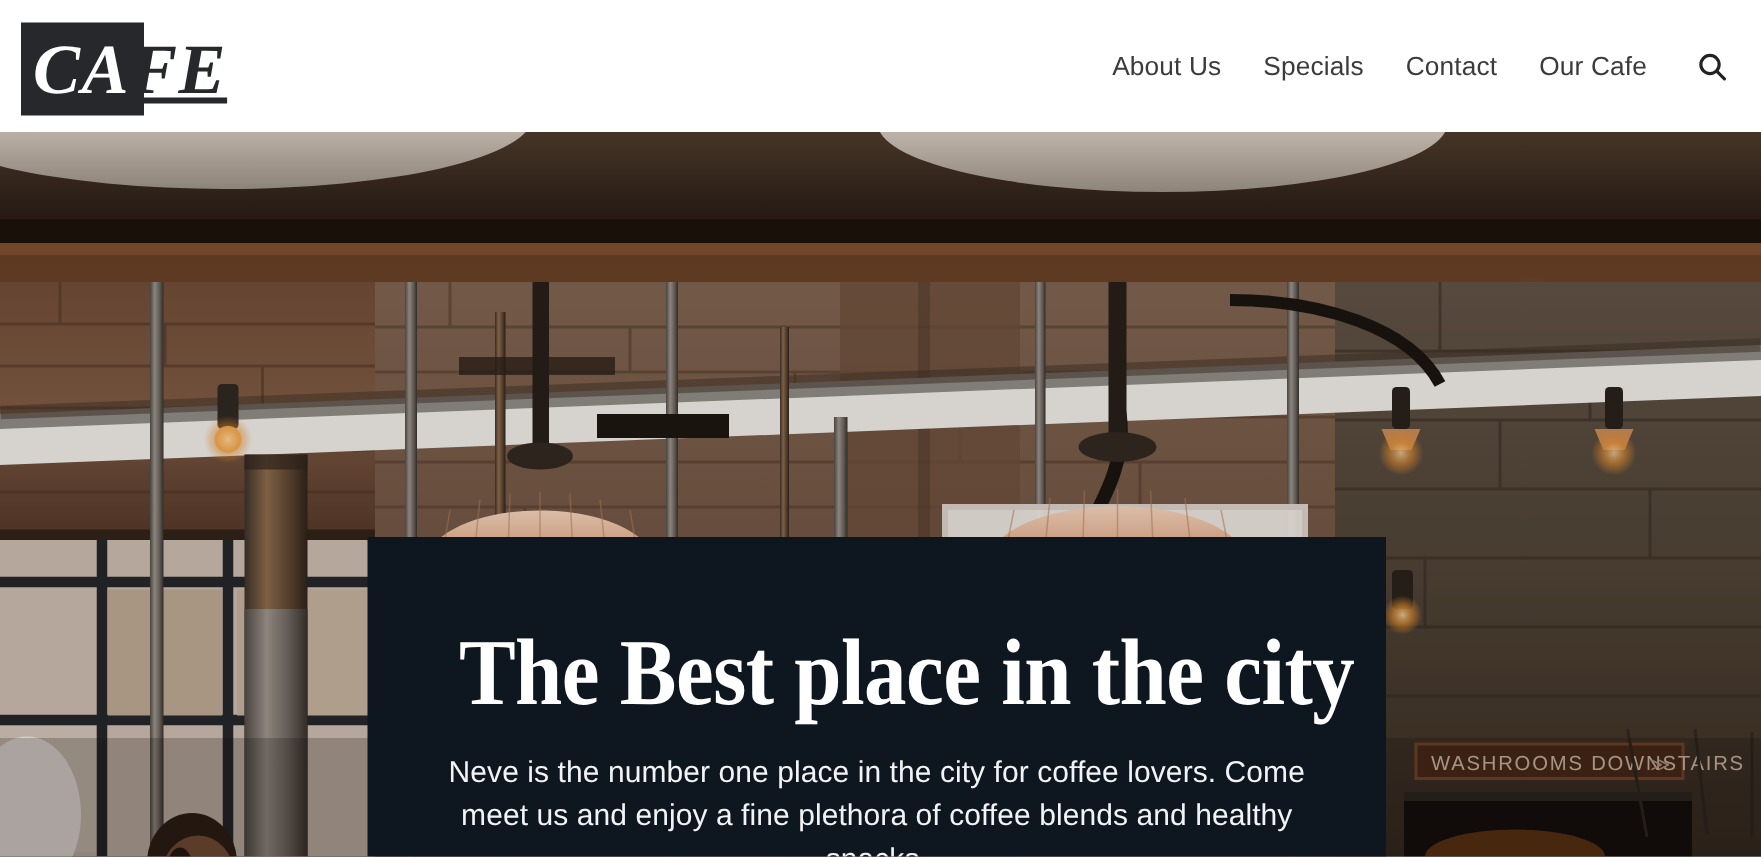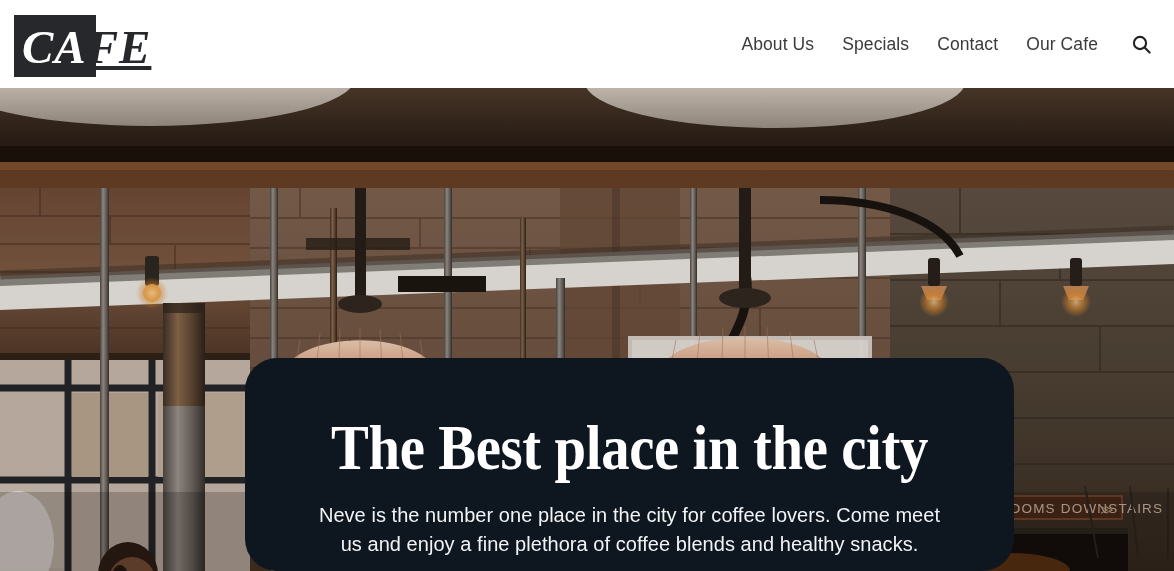--- a/index.html
+++ b/index.html
@@ -74,26 +74,25 @@
     position:absolute; inset:0;
     width:1174px; height:483px;
     overflow:hidden;
   }
   .hero-photo svg{ display:block; width:1174px; height:483px; }
 
   
   .hero-panel{
     position:absolute;
     left:245px; top:270px;      
-    width:769px; height:213px;
+    width:679px; height:213px;
     background:#0e1620;
     z-index:10;
     text-align:center;
     padding:0 30px;
-    border-radius:32px;
   }
   .hero-title{
     margin-top:58px;
     font-family:"Liberation Serif", serif;
     font-weight:700;
     font-size:63px;
     line-height:1.02;
     letter-spacing:-.4px;
     color:#ffffff;
     transform:scaleX(.90);

